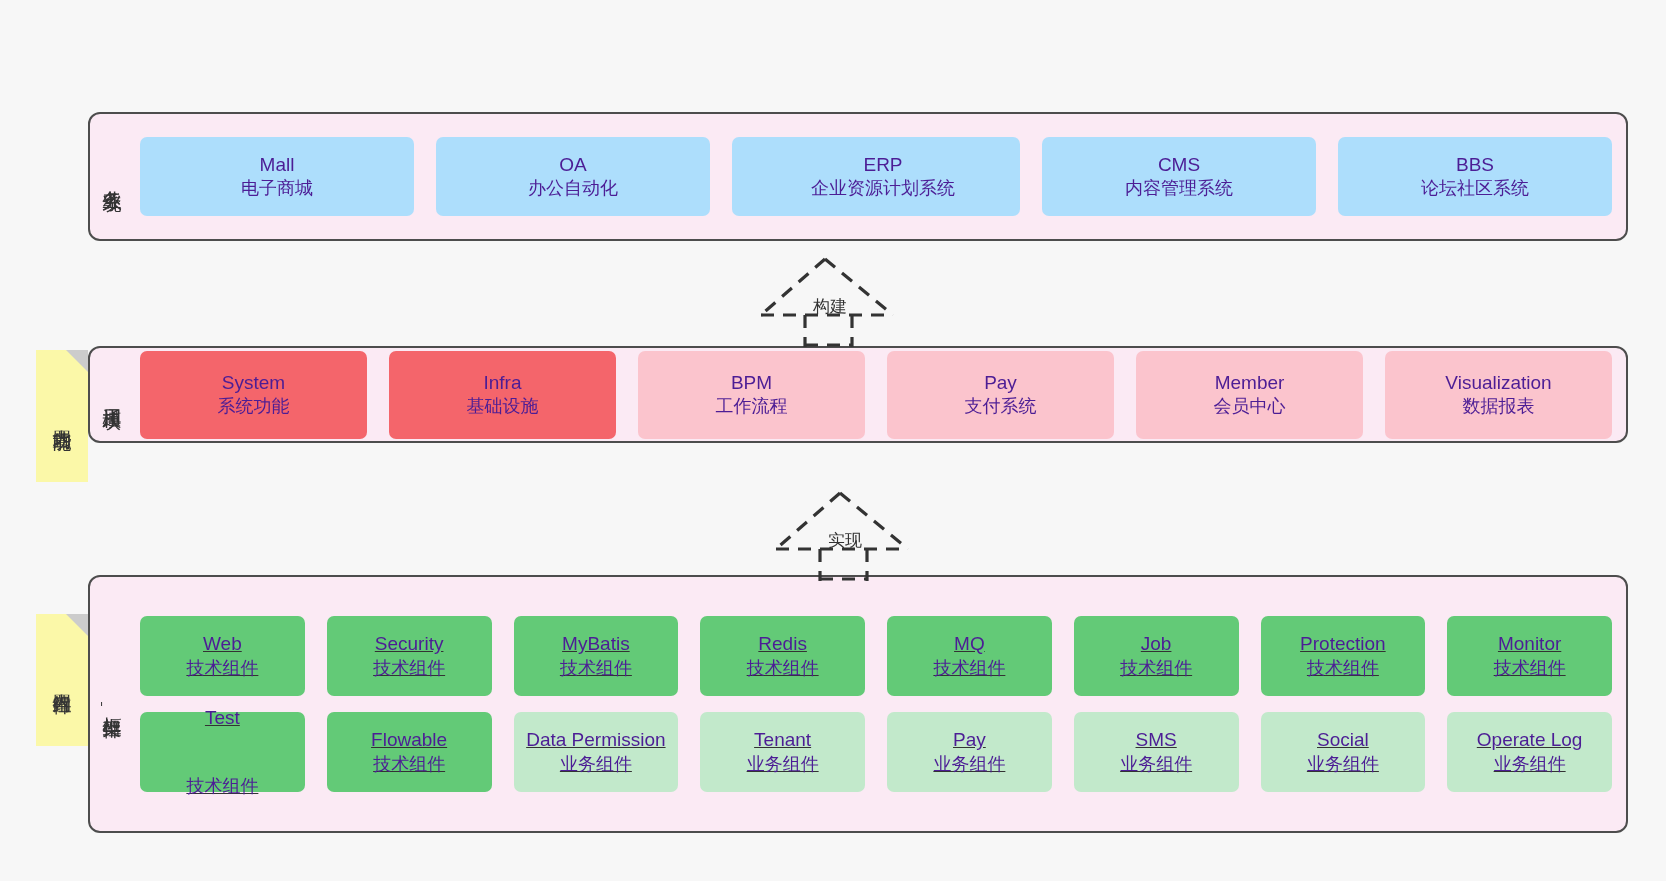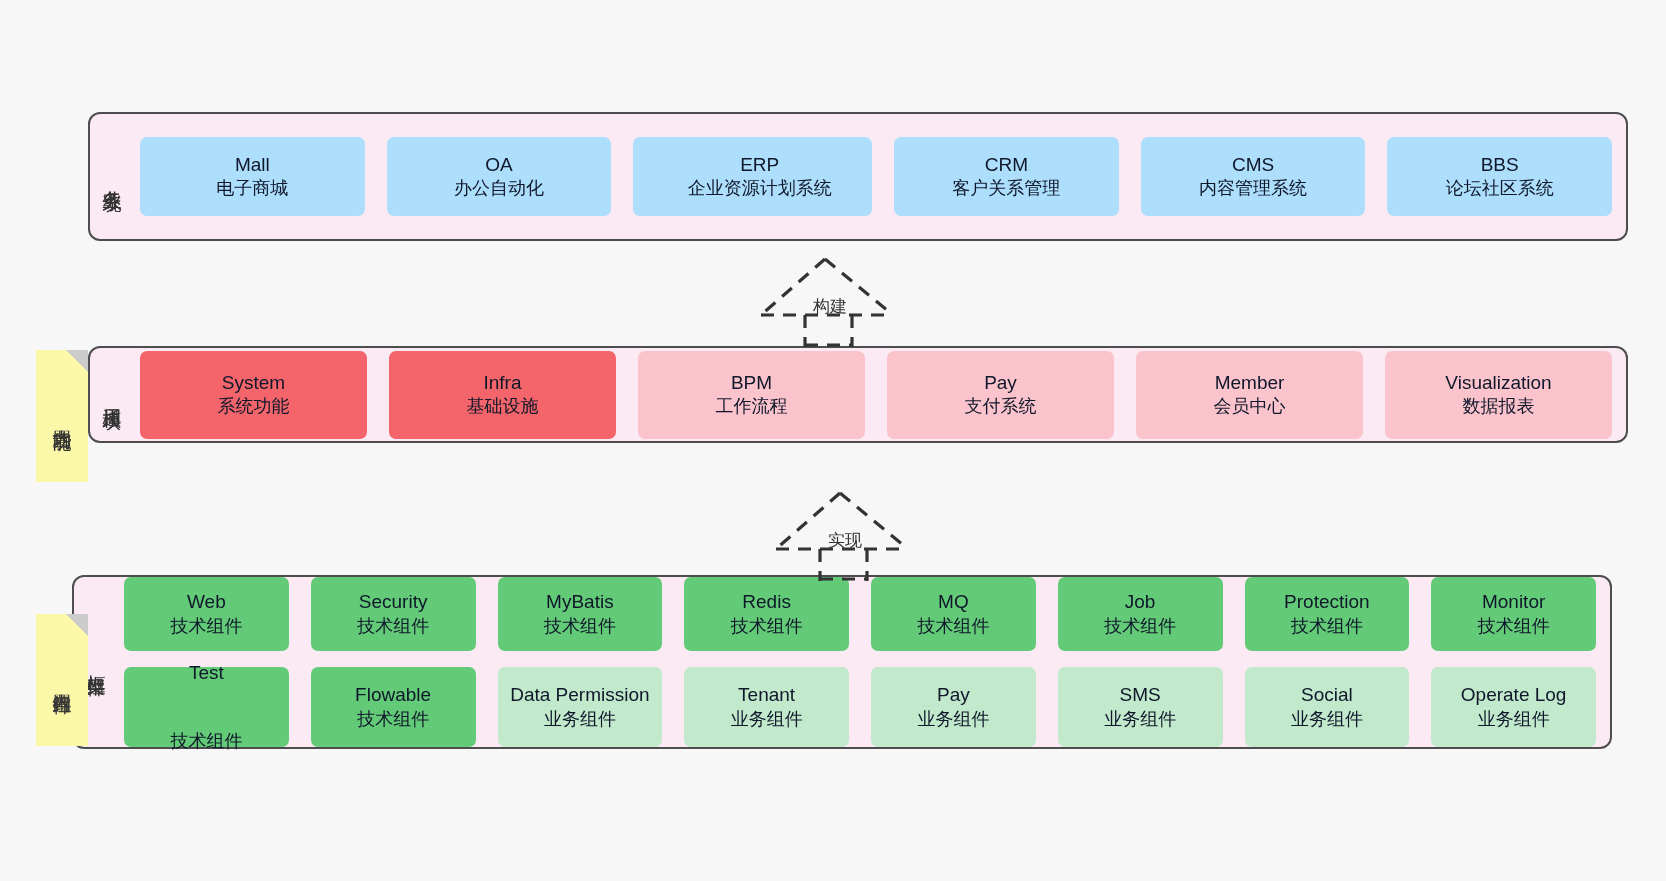--- a/index.html
+++ b/index.html
@@ -68,21 +68,21 @@
 
   
   .node {
     flex: 1 1 0;
     border-radius: 7px;
     display: flex;
     flex-direction: column;
     align-items: center;
     justify-content: center;
     text-align: right;
-    color: #0f172a;
+    color: #4c1d95;
     box-sizing: border-box;
     padding: 4px 6px;
   }
   .node .n-title {
     font-size: 19px;
     line-height: 1.28;
   }
   .node .n-sub {
     font-size: 18px;
     line-height: 1.28;
@@ -150,24 +150,20 @@
           </div>
           <div class="node blue" style="background: rgb(173, 222, 252);">
             <div class="n-title">OA</div>
             <div class="n-sub">办公自动化</div>
           </div>
           <div class="node blue" style="background: rgb(173, 222, 252); padding-left: 20px;">
             <div class="n-title">ERP</div>
             <div class="n-sub">企业资源计划系统</div>
           </div>
           <div class="node blue" style="background: rgb(173, 222, 252);">
-            <div class="n-title">CRM</div>
-            <div class="n-sub">客户关系管理</div>
-          </div>
-          <div class="node blue" style="background: rgb(173, 222, 252);">
             <div class="n-title">CMS</div>
             <div class="n-sub">内容管理系统</div>
           </div>
           <div class="node blue" style="background: rgb(173, 222, 252);">
             <div class="n-title">BBS</div>
             <div class="n-sub">论坛社区系统</div>
           </div>
         </div>
     </div>
   </div>
@@ -219,21 +215,21 @@
     <path d="M 68 4 L 136 60" fill="none" stroke="#333333" stroke-width="3.2" stroke-dasharray="13,9"></path>
     <path d="M 68 4 L 4 60" fill="none" stroke="#333333" stroke-width="3.2" stroke-dasharray="13,9"></path>
     <path d="M 4 60 L 136 60" fill="none" stroke="#333333" stroke-width="3.2" stroke-dasharray="13,9"></path>
     <path d="M 48 60 L 48 92" fill="none" stroke="#333333" stroke-width="3.2" stroke-dasharray="13,9"></path>
     <path d="M 95 60 L 95 92" fill="none" stroke="#333333" stroke-width="3.2" stroke-dasharray="13,9"></path>
     <path d="M 48 90 L 95 90" fill="none" stroke="#333333" stroke-width="3.2" stroke-dasharray="13,9"></path>
   </svg>
   <div class="arrow-label" style="left:828px; top:529px;">实现</div>
 
   <div class="note" style="left:36px; top:614px; height:132px;">内置组件</div>
-  <div class="layer" id="layer-2" style="left:72px; top:575px; width:1540px; height:174px;">
+  <div class="layer" id="layer-2" style="left:88px; top:575px; width:1540px; height:258px;text-decoration:underline;">
     <div class="layer-title">框架组件</div>
     <div class="layer-body">
       <div class="row" id="l2r0" style="height: 80px;">
           <div class="node green" style="background: rgb(99, 202, 119);">
             <div class="n-title">Web</div>
             <div class="n-sub">技术组件</div>
           </div>
           <div class="node green" style="background: rgb(99, 202, 119);">
             <div class="n-title">Security</div>
             <div class="n-sub">技术组件</div>

